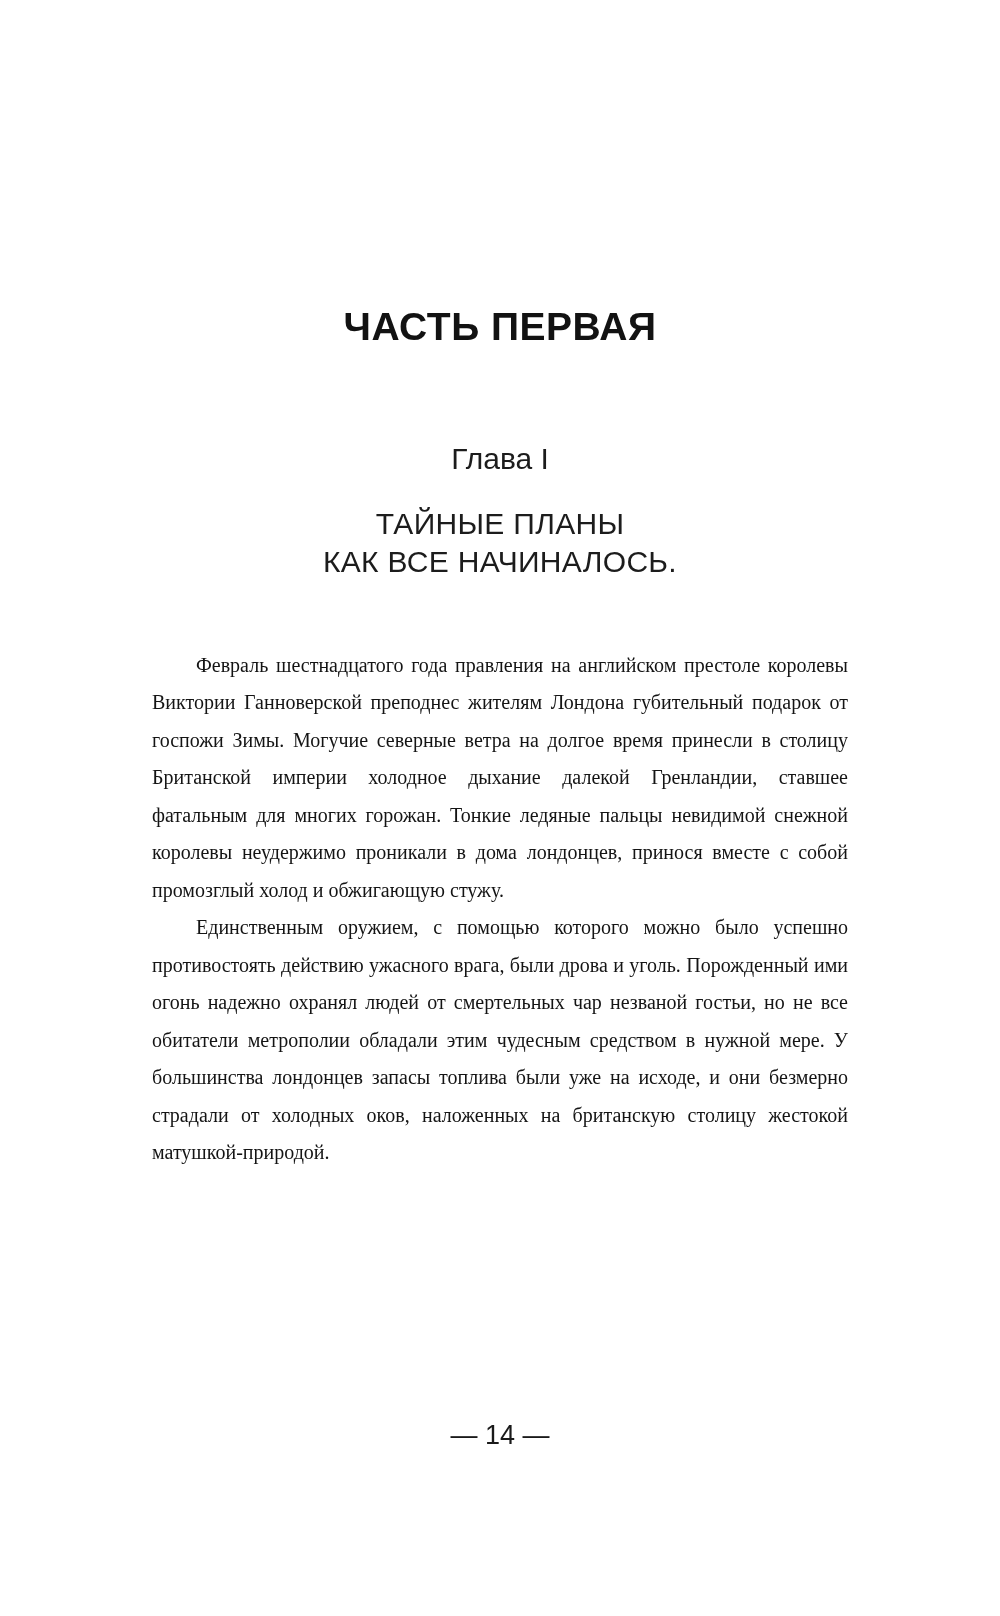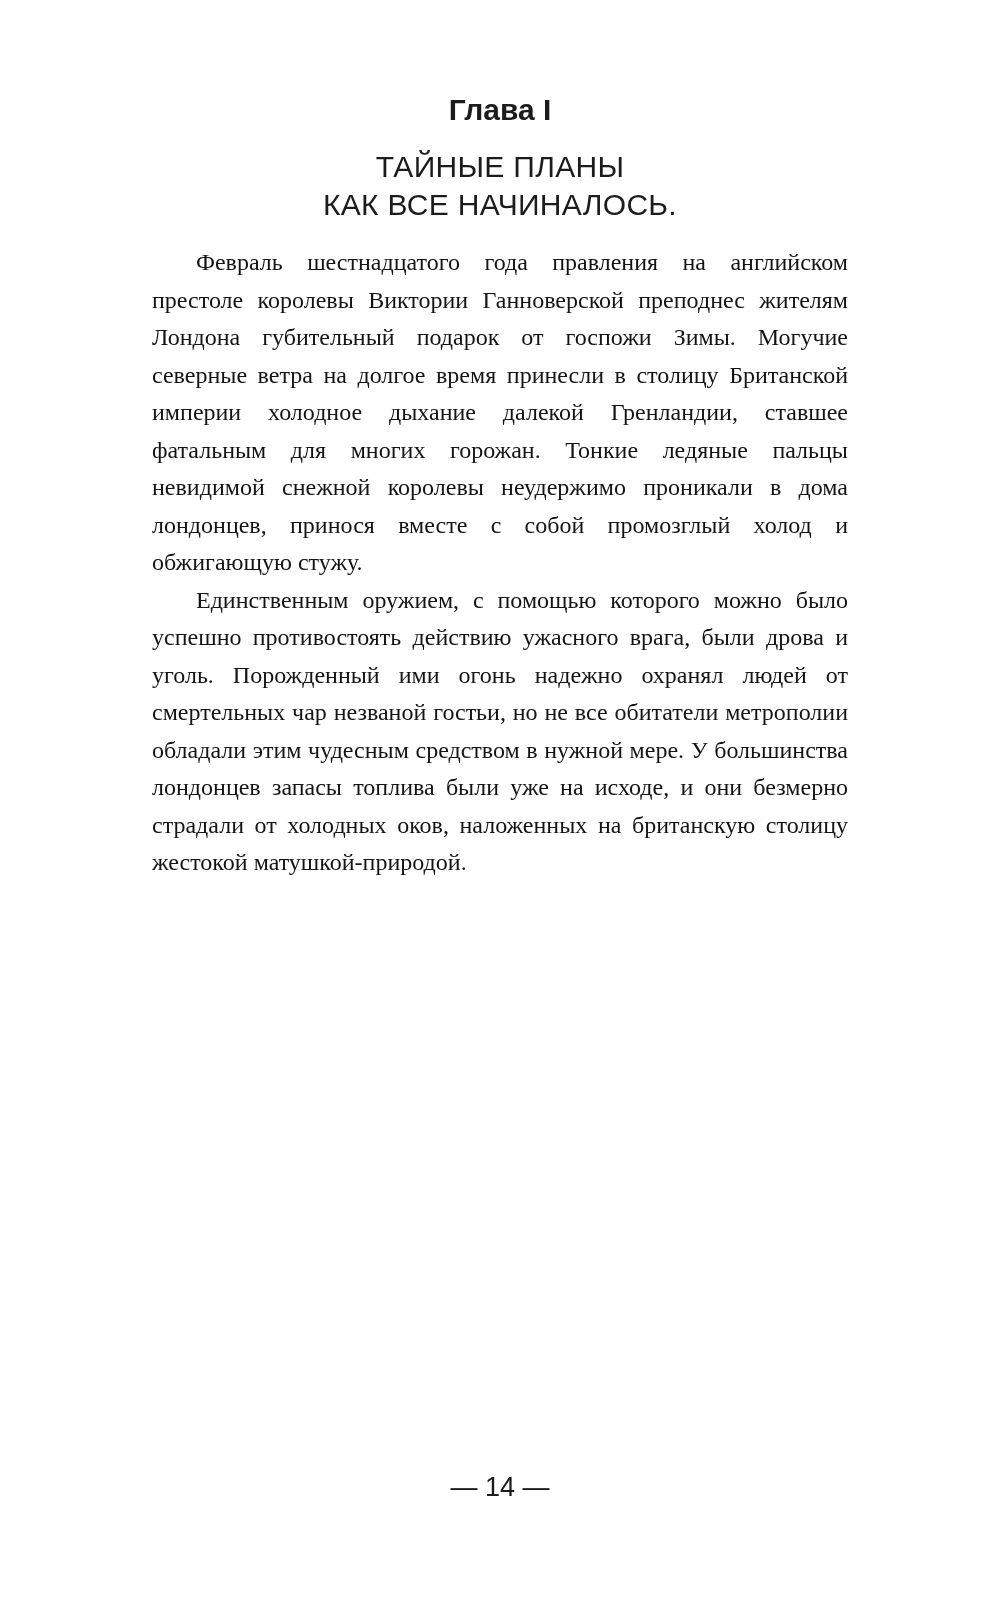--- a/index.html
+++ b/index.html
@@ -37,62 +37,62 @@
   .chapter-head {
     font-family: "Liberation Sans", sans-serif;
     font-weight: 400;
     font-size: 30px;
     color: #1c1c1c;
     text-align: center;
     margin-top: 92px;
   }
 
   .chapter-label {
-    margin-bottom: 20px;
+    margin-bottom: 28px;
     line-height: 36px;
-    font-weight: bold;
   }
 
   .chapter-title-line {
     line-height: 38px;
     letter-spacing: 0.3px;
   }
 
   .body-text {
     font-family: "Liberation Serif", "DejaVu Serif", serif;
-    font-size: 24px;
+    font-size: 20px;
     line-height: 37.5px;
     text-align: justify;
-    margin-top: 20px;
+    margin-top: 66px;
     color: #141414;
     hyphens: auto;
     -webkit-hyphens: auto;
   }
 
   .body-text p {
     text-indent: 44px;
   }
 
   .page-number {
     position: absolute;
     left: 0;
     right: 0;
-    top: 1472px;
+    top: 1420px;
     text-align: center;
     font-family: "Liberation Sans", sans-serif;
     font-size: 27px;
     color: #1a1a1a;
   }
 </style>
 </head>
 <body>
 
 <div class="page">
   <div class="content">
 
+    <h1 class="part-title">ЧАСТЬ ПЕРВАЯ</h1>
 
     <div class="chapter-head">
       <div class="chapter-label">Глава I</div>
       <div class="chapter-title-line">ТАЙНЫЕ ПЛАНЫ</div>
       <div class="chapter-title-line">КАК ВСЕ НАЧИНАЛОСЬ.</div>
     </div>
 
     <div class="body-text">
       <p>Февраль шестнадцатого года правления на английском престоле королевы Виктории Ганноверской преподнес жителям Лондона губительный подарок от госпожи Зимы. Могучие северные ветра на долгое время принесли в столицу Британской империи холодное дыхание далекой Гренландии, ставшее фатальным для многих горожан. Тонкие ледяные пальцы невидимой снежной королевы неудержимо проникали в дома лондонцев, принося вместе с собой промозглый холод и обжигающую стужу.</p>
       <p>Единственным оружием, с помощью которого можно было успешно противостоять действию ужасного врага, были дрова и уголь. Порожденный ими огонь надежно охранял людей от смертельных чар незваной гостьи, но не все обитатели метрополии обладали этим чудесным средством в нужной мере. У большинства лондонцев запасы топлива были уже на исходе, и они безмерно страдали от холодных оков, наложенных на британскую столицу жестокой матушкой-природой.</p>

